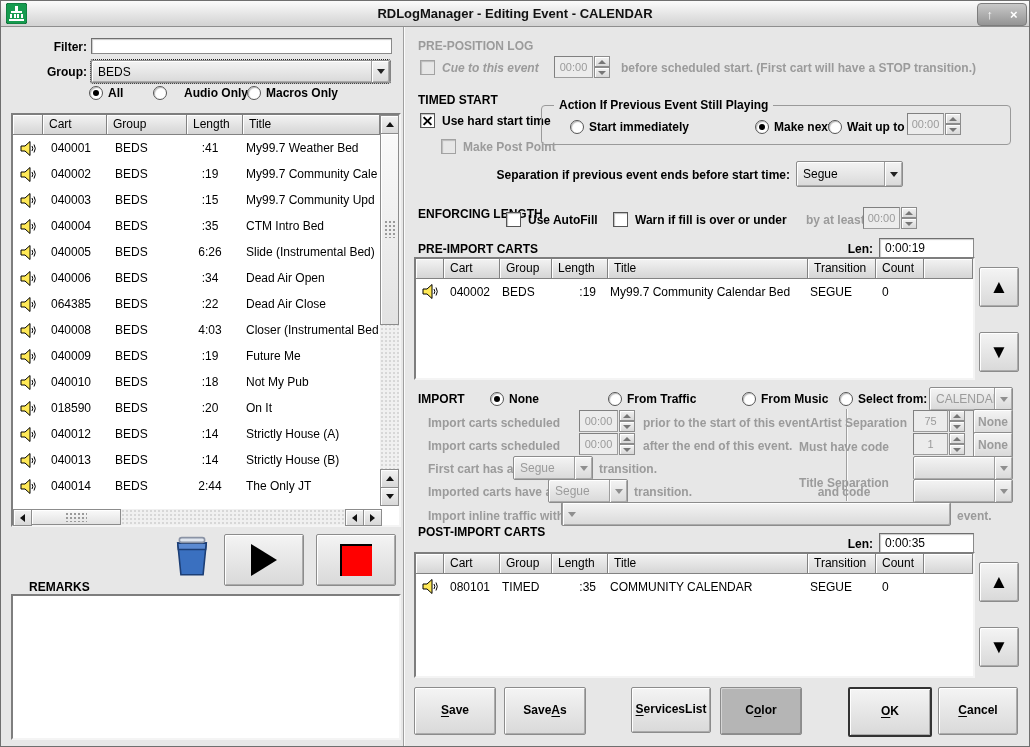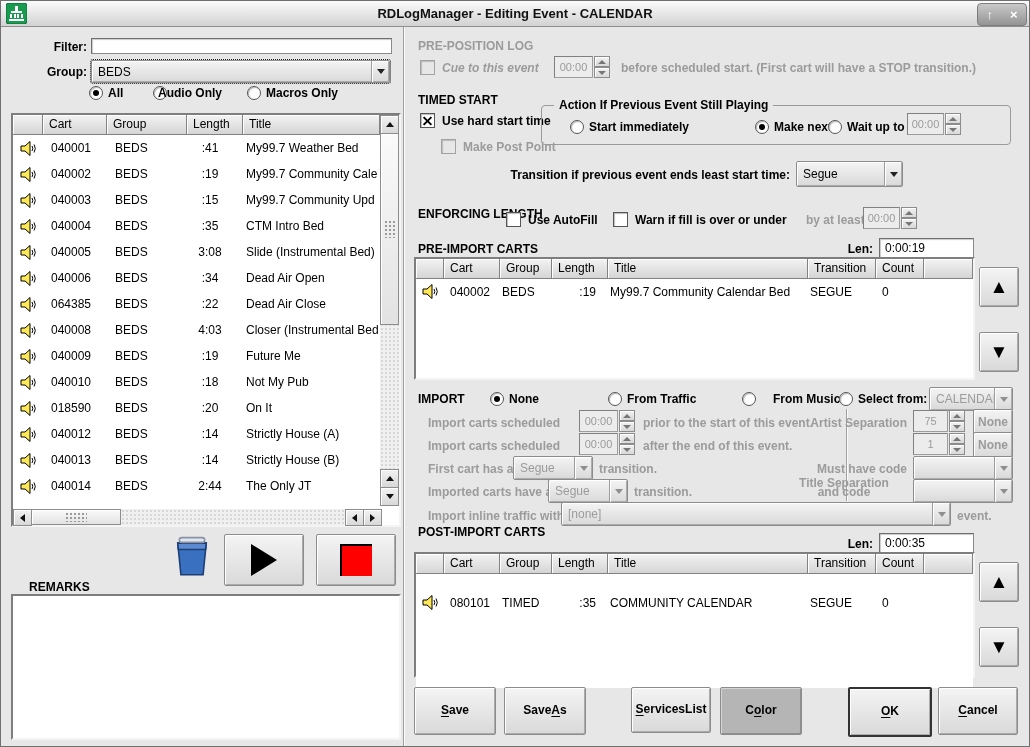--- a/index.html
+++ b/index.html
@@ -124,21 +124,21 @@
 <div class="combo focus-dotted" style="left:90px;top:59px;width:297px;height:21px;">
   <span class="combo-text">BEDS</span>
   <span class="combo-arrow">
       <i class="arr-down"></i>
     </span>
 </div>
 
 <span class="radio sel" style="left:88px;top:85px;"></span>
 <span class="lbl" style="left:107px;top:85px;">All</span>
 <span class="radio" style="left:152px;top:85px;"></span>
-<span class="lbl" style="left:157px;top:85px;">Audio Only</span>
+<span class="lbl" style="left:183px;top:85px;">Audio Only</span>
 <span class="radio" style="left:246px;top:85px;"></span>
 <span class="lbl" style="left:265px;top:85px;">Macros Only</span>
 
 <div class="abs frame-in lt" style="left:10px;top:112px;width:386px;height:410px;">
   <div class="hdr" style="position:absolute;left:0;top:0;right:19px;">
     <div class="th" style="width:30px;"></div>
     <div class="th" style="width:64px;">Cart</div>
     <div class="th" style="width:80px;">Group</div>
     <div class="th" style="width:56px;">Length</div>
     <div class="th" style="flex:1;">Title</div>
@@ -194,21 +194,21 @@
       </div>
       <div class="tr">
         <div class="td c-icon">
   <svg width="17" height="17" viewBox="0 0 17 17">
     <polygon points="1,6 5,6 10,1.5 10,15.5 5,11 1,11" fill="#ffe957" stroke="#000" stroke-width="1"></polygon>
     <path d="M12 6 q1.6 2.5 0 5 M14 4.5 q2.6 4 0 8" stroke="#000" stroke-width="1" fill="none"></path>
   </svg>
 </div>
         <div class="td c-cart">040005</div>
         <div class="td c-group">BEDS</div>
-        <div class="td c-length">3:08</div>
+        <div class="td c-length">6:26</div>
         <div class="td c-title">Slide (Instrumental Bed)</div>
       </div>
       <div class="tr">
         <div class="td c-icon">
   <svg width="17" height="17" viewBox="0 0 17 17">
     <polygon points="1,6 5,6 10,1.5 10,15.5 5,11 1,11" fill="#ffe957" stroke="#000" stroke-width="1"></polygon>
     <path d="M12 6 q1.6 2.5 0 5 M14 4.5 q2.6 4 0 8" stroke="#000" stroke-width="1" fill="none"></path>
   </svg>
 </div>
         <div class="td c-cart">040006</div>
@@ -406,21 +406,21 @@
         <span class="sb down">
           <i></i>
         </span>
       </span>
   </div>
 </div>
 
 <span class="checkbox dis" style="left:440px;top:138px;"></span>
 <span class="lbl dis" style="left:462px;top:139px;">Make Post Point</span>
 
-<span class="lbl" style="left:417px;top:167px;width:372px;text-align:right;">Transition if previous event ends least start time:</span>
+<span class="lbl" style="left:417px;top:167px;width:372px;text-align:right;">Separation if previous event ends before start time:</span>
 <div class="combo" style="left:795px;top:160px;width:105px;height:24px;">
   <span class="combo-text">Segue</span>
   <span class="combo-arrow">
       <i class="arr-down"></i>
     </span>
 </div>
 
 <span class="lbl" style="left:417px;top:206px;">ENFORCING LENGTH</span>
 <span class="checkbox" style="left:505px;top:211px;"></span>
 <span class="lbl" style="left:527px;top:212px;">Use AutoFill</span>
@@ -476,21 +476,21 @@
 <div class="movebtn bev-out" style="left:978px;top:331px;">
     <span>▼</span>
   </div>
 
 <span class="lbl" style="left:417px;top:391px;">IMPORT</span>
 <span class="radio sel" style="left:489px;top:391px;"></span>
 <span class="lbl" style="left:508px;top:391px;">None</span>
 <span class="radio" style="left:607px;top:391px;"></span>
 <span class="lbl" style="left:626px;top:391px;">From Traffic</span>
 <span class="radio" style="left:741px;top:391px;"></span>
-<span class="lbl" style="left:760px;top:391px;margin-left:12px;">From Music</span>
+<span class="lbl" style="left:760px;top:391px;">From Music</span>
 <span class="radio" style="left:838px;top:391px;"></span>
 <span class="lbl" style="left:857px;top:391px;">Select from:</span>
 <div class="combo dis" style="left:928px;top:386px;width:82px;height:22px;">
   <span class="combo-text">CALENDAR</span>
   <span class="combo-arrow">
       <i class="arr-down"></i>
     </span>
 </div>
 
 <span class="lbl dis" style="left:427px;top:415px;">Import carts scheduled</span>
@@ -534,21 +534,20 @@
 <div class="combo dis" style="left:547px;top:478px;width:78px;height:22px;">
   <span class="combo-text">Segue</span>
   <span class="combo-arrow">
       <i class="arr-down"></i>
     </span>
 </div>
 <span class="lbl dis" style="left:633px;top:484px;">transition.</span>
 
 <span class="lbl dis" style="left:427px;top:508px;">Import inline traffic with the</span>
 <div class="combo dis" style="left:560px;top:501px;width:388px;height:22px;">
-  <span class="combo-text">[none]</span>
   <span class="combo-arrow">
       <i class="arr-down"></i>
     </span>
 </div>
 <span class="lbl dis" style="left:956px;top:508px;">event.</span>
 
 <div class="divider-v" style="left:845px;top:408px;width:1px;height:92px;"></div>
 
 <span class="lbl dis" style="left:780px;top:415px;width:126px;text-align:right;">Artist Separation</span>
 <div class="spin" style="left:912px;top:409px;width:52px;height:22px;">
@@ -575,21 +574,21 @@
       </span>
       <span class="sb down">
         <i></i>
       </span>
     </span>
 </div>
 <div class="abs bev-out dis" style="left:972px;top:431px;width:38px;height:24px;display:flex;align-items:center;justify-content:center;font-weight:bold;color:#9b9b9b;">
     <span>None</span>
   </div>
 
-<span class="lbl dis" style="left:780px;top:461px;width:126px;text-align:right;">Must have code</span>
+<span class="lbl dis" style="left:780px;top:439px;width:126px;text-align:center;">Must have code</span>
 <div class="combo dis" style="left:912px;top:455px;width:98px;height:22px;">
   <span class="combo-text"></span>
   <span class="combo-arrow">
       <i class="arr-down"></i>
     </span>
 </div>
 <span class="lbl dis" style="left:780px;top:484px;width:126px;text-align:center;">and code</span>
 <div class="combo dis" style="left:912px;top:478px;width:98px;height:22px;">
   <span class="combo-text"></span>
   <span class="combo-arrow">
@@ -604,21 +603,21 @@
   <div class="hdr">
     <div class="th" style="width:28px;"></div>
     <div class="th" style="width:56px;">Cart</div>
     <div class="th" style="width:52px;">Group</div>
     <div class="th" style="width:56px;">Length</div>
     <div class="th" style="width:200px;">Title</div>
     <div class="th" style="width:68px;">Transition</div>
     <div class="th" style="width:48px;">Count</div>
     <div class="th" style="flex:1;"></div>
   </div>
-  <div class="rows rows-right" style="height:98px;margin-top:16px;">
+  <div class="rows rows-right" style="height:98px;">
       <div class="tr">
         <div class="td c-icon">
   <svg width="17" height="17" viewBox="0 0 17 17">
     <polygon points="1,6 5,6 10,1.5 10,15.5 5,11 1,11" fill="#ffe957" stroke="#000" stroke-width="1"></polygon>
     <path d="M12 6 q1.6 2.5 0 5 M14 4.5 q2.6 4 0 8" stroke="#000" stroke-width="1" fill="none"></path>
   </svg>
 </div>
         <div class="td c-cart">080101</div>
         <div class="td c-group">TIMED</div>
         <div class="td c-length">:35</div>

